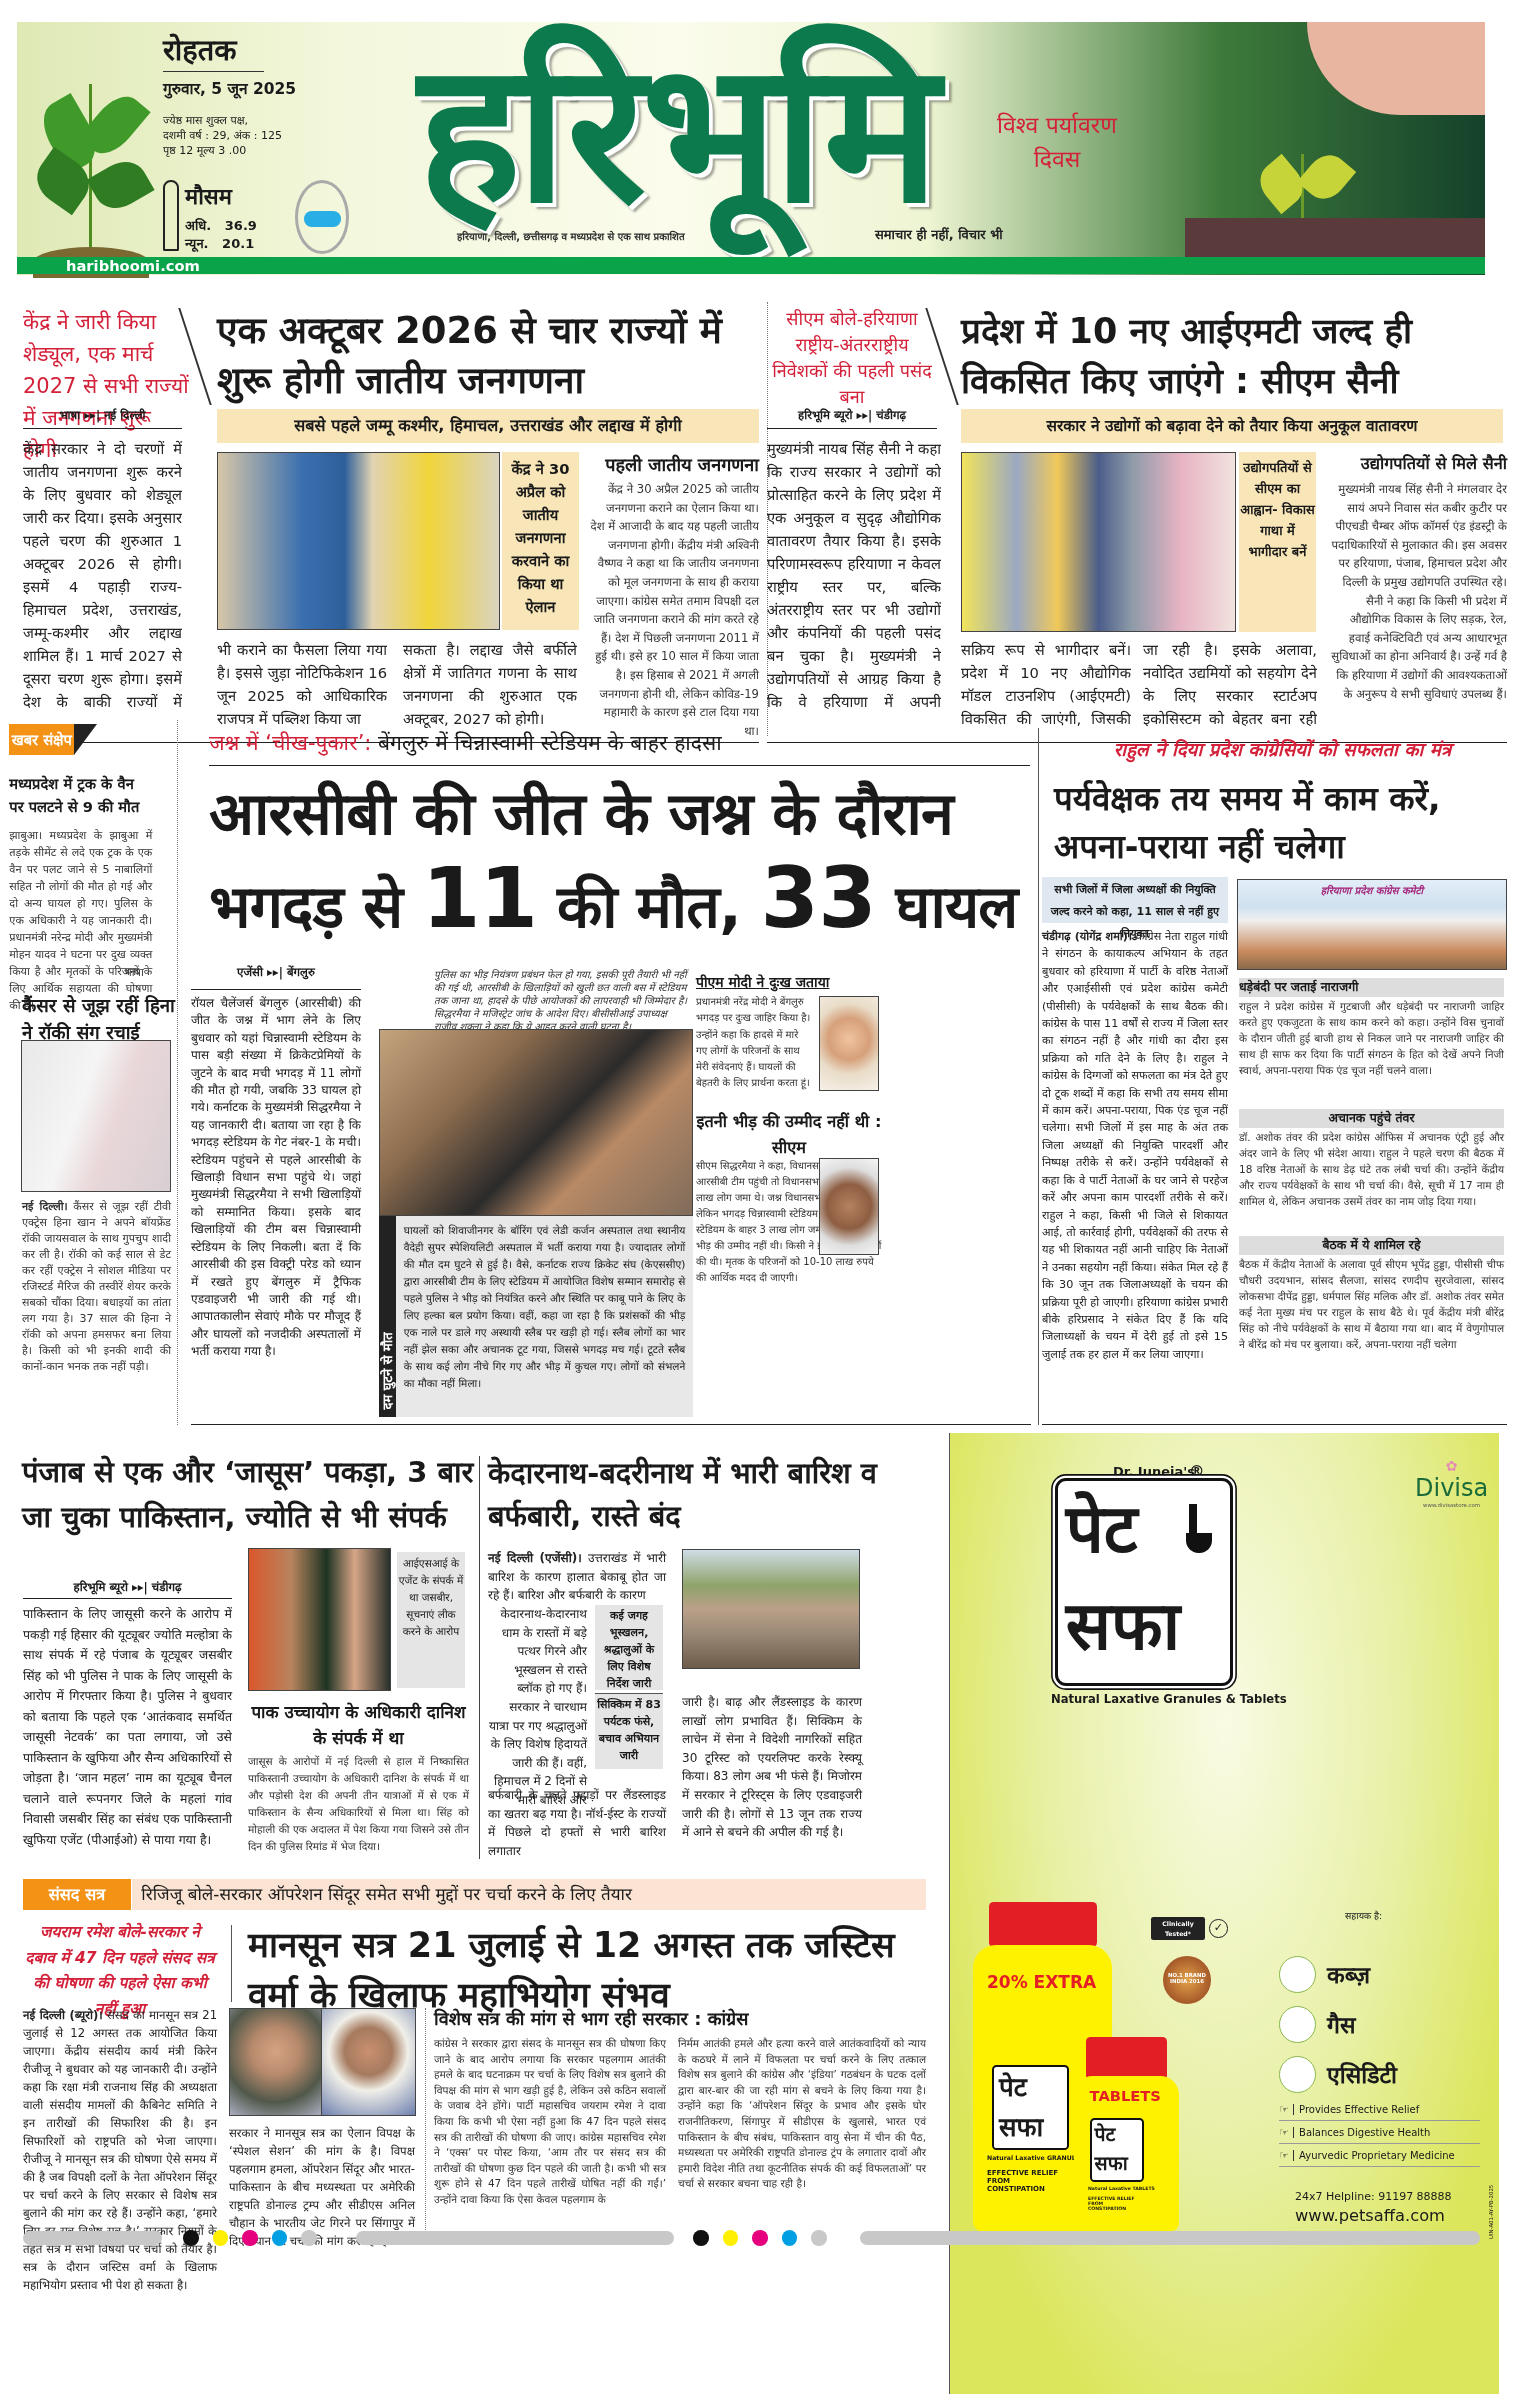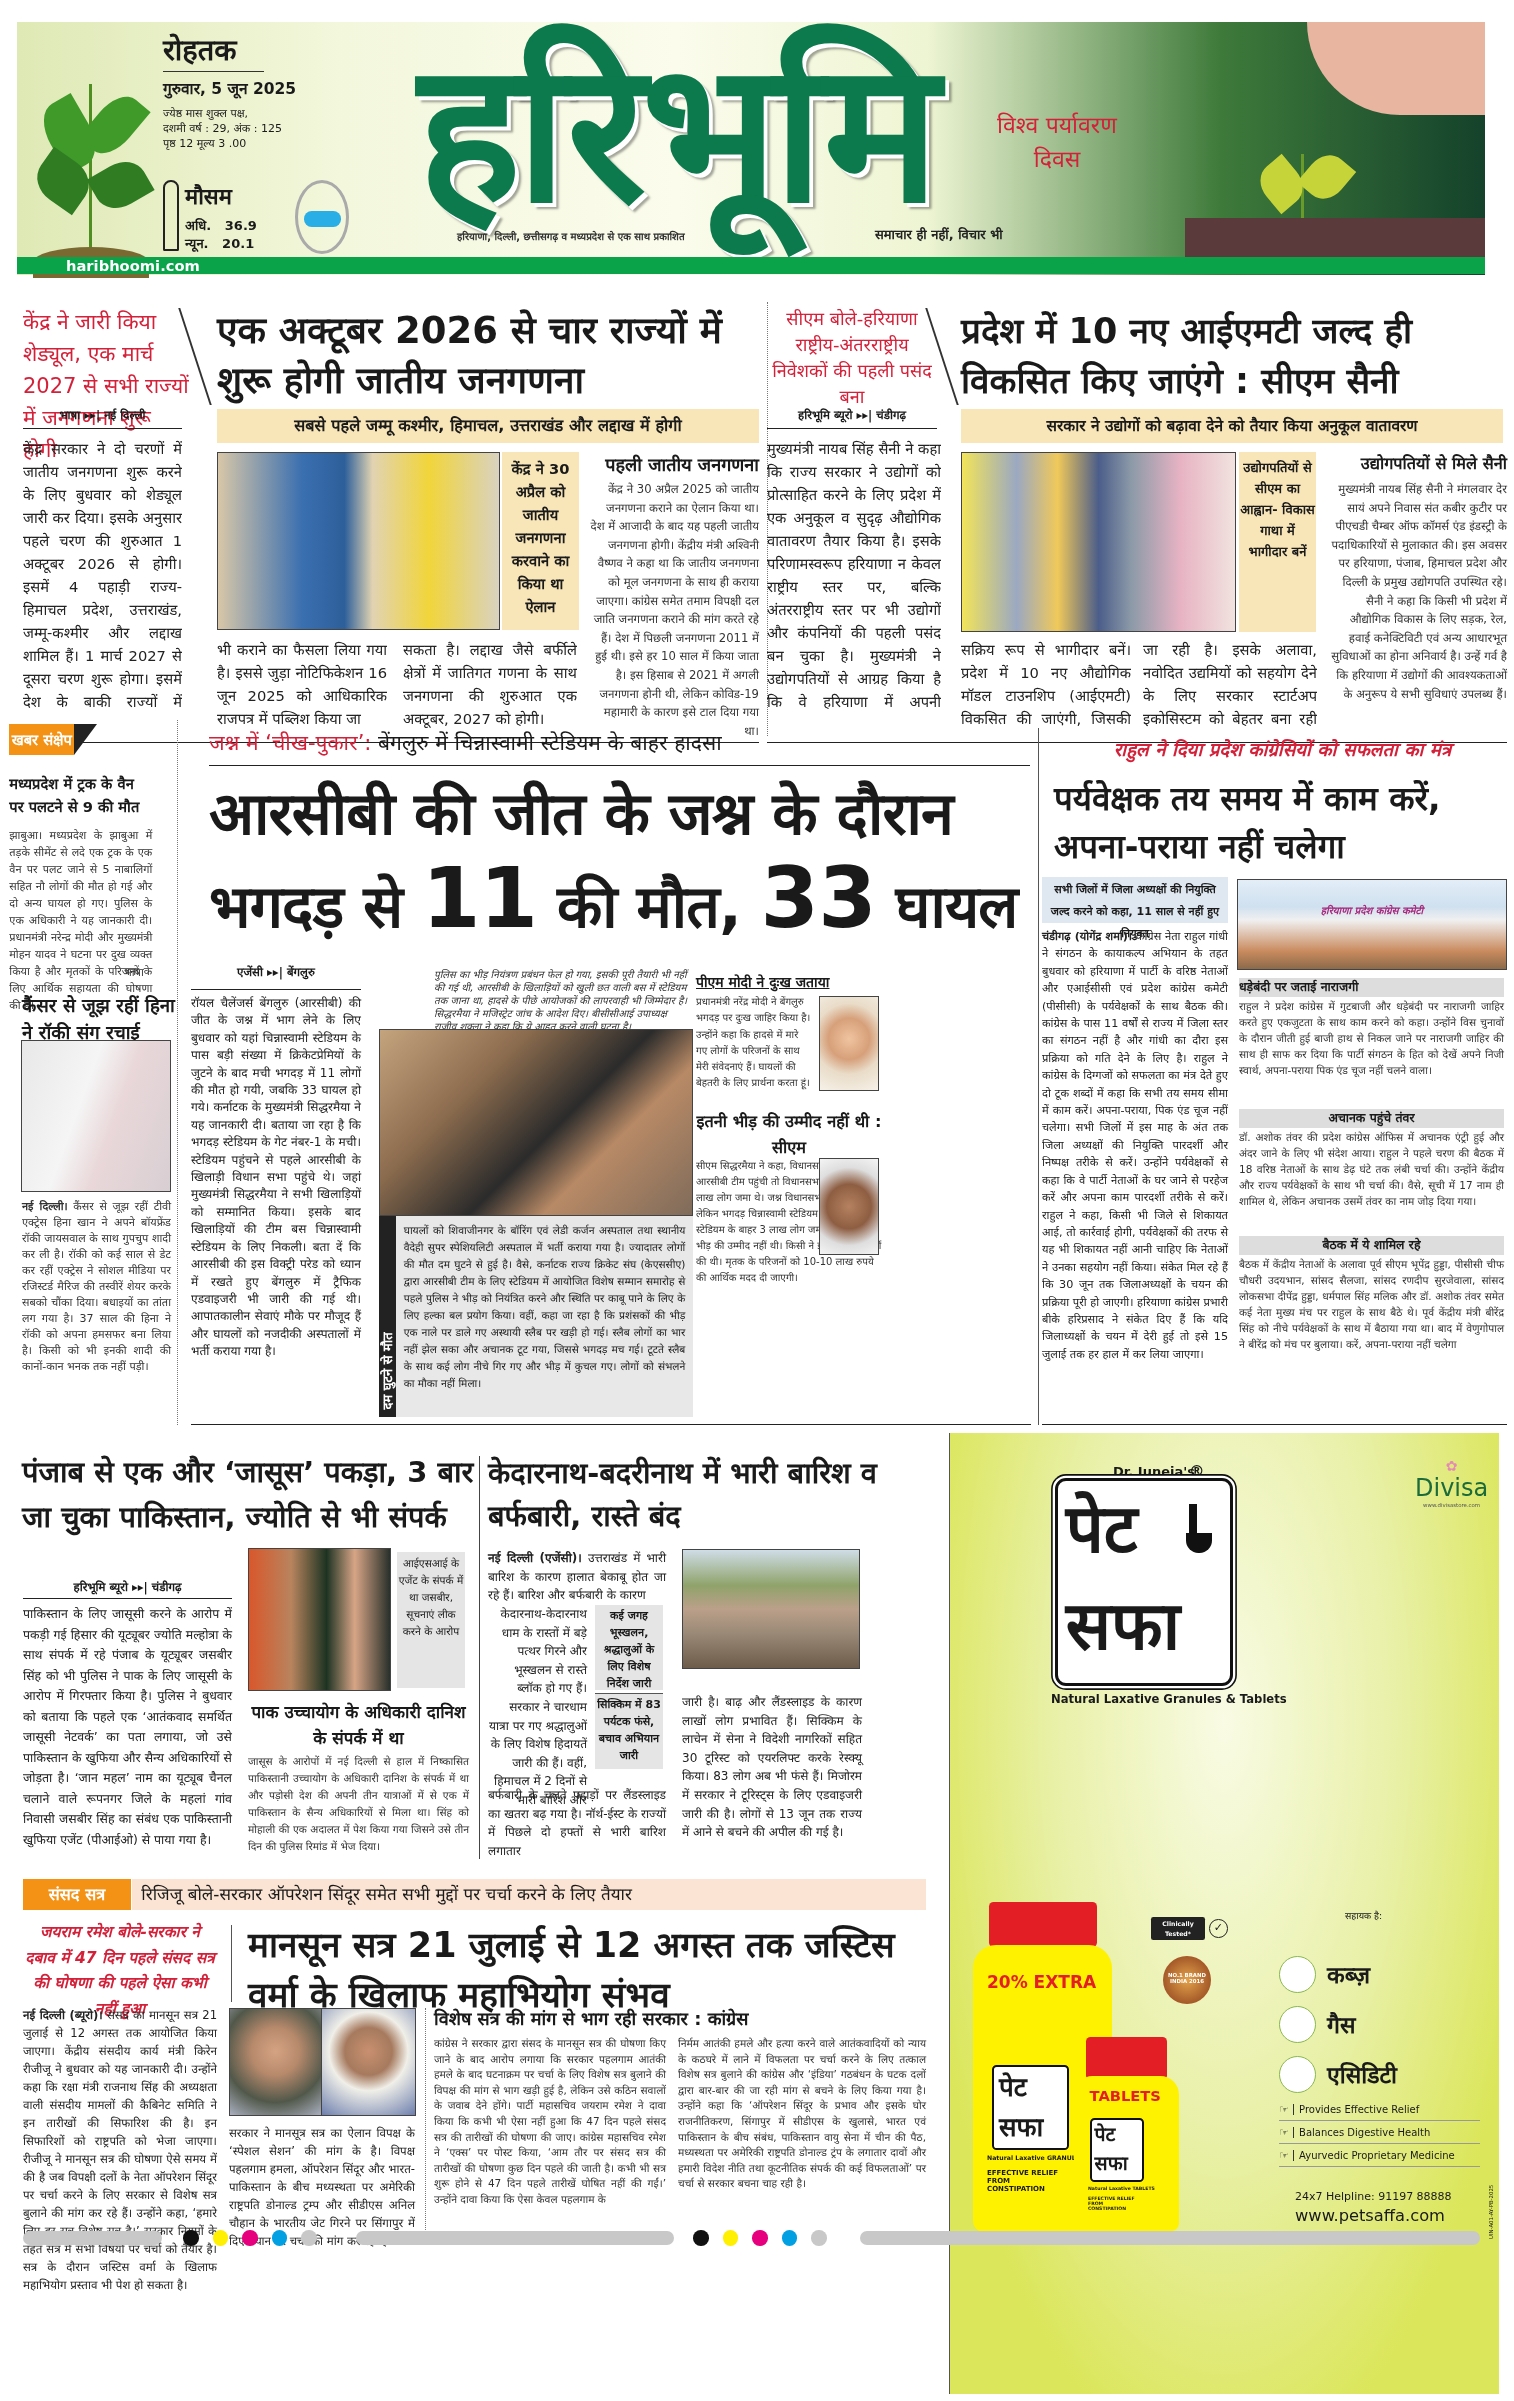--- a/index.html
+++ b/index.html
@@ -27,21 +27,21 @@
     <div class="plant" style="left:15.5px;top:46px;width:43px;height:70px;transform:rotate(-30deg)"></div>
     <div class="plant" style="left:62px;top:39px;width:39px;height:66px;transform:rotate(40deg)"></div>
     <div class="plant" style="left:7.7px;top:101px;width:46px;height:54px;transform:rotate(-55deg);background:#2f7c22"></div>
     <div class="plant" style="left:66px;top:105px;width:43px;height:54px;transform:rotate(60deg);background:#2f7c22"></div>
     <div style="position:absolute;left:0;top:194px;width:116px;height:31px;background:#7a6a32;border-radius:50% 50% 0 0"></div>
   </div>
 </div>
 <div class="abs" style="left:163px;top:29px;width:101px">
   <div style="font-size:29px;font-weight:bold;border-bottom:1.5px solid #333;padding-bottom:3.1px">रोहतक</div>
   <div style="font-size:15.5px;font-weight:bold;margin-top:4.6px;white-space:nowrap">गुरुवार, 5 जून 2025</div>
-  <div style="font-size:11px;margin-top:6px;white-space:nowrap">ज्येष्ठ मास शुक्ल पक्ष,</div>
+  <div style="font-size:11px;margin-top:13px;white-space:nowrap">ज्येष्ठ मास शुक्ल पक्ष,</div>
   <div style="font-size:11px;white-space:nowrap">दशमी वर्ष : 29, अंक : 125</div>
   <div style="font-size:11px;white-space:nowrap">पृष्ठ 12  मूल्य 3 .00</div>
 </div>
 <div class="abs" style="left:163px;top:180px">
   <div style="position:absolute;left:0;top:0;width:15.5px;height:71px;border:2.3px solid #222;border-radius:7.7px 7.7px 1.5px 1.5px"></div>
   <div style="position:absolute;left:22px;top:0;font-size:22px;font-weight:bold;white-space:nowrap">मौसम</div>
   <div style="position:absolute;left:22px;top:36px;font-size:13px;font-weight:bold;white-space:nowrap"><span>अधि.</span>&nbsp;&nbsp;&nbsp;<span>36.9</span></div>
   <div style="position:absolute;left:22px;top:54px;font-size:13px;font-weight:bold;white-space:nowrap"><span>न्यून.</span>&nbsp;&nbsp;&nbsp;<span>20.1</span></div>
   <div style="position:absolute;left:132px;top:0;width:54px;height:74px;border:3.1px solid #aaa;border-radius:50%">
       <div style="margin:28px 0 0 6.2px;width:37px;height:15.5px;background:#29aee6;border-radius:7.7px"></div>
@@ -122,21 +122,21 @@
 <div class="abs ts" style="left:696px;top:1158px;width:186px;font-size:10px;line-height:16px;text-align:left">सीएम सिद्धरमैया ने कहा, विधानसभा में जब आरसीबी टीम पहुंची तो विधानसभा के बाहर एक लाख लोग जमा थे। जश्न विधानसभा में हो रहा था, लेकिन भगदड़ चिन्नास्वामी स्टेडियम के बाहर हुई। स्टेडियम के बाहर 3 लाख लोग जमा थे। हमें इतनी भीड़ की उम्मीद नहीं थी। किसी ने इसकी उम्मीद नहीं की थी। मृतक के परिजनों को 10-10 लाख रुपये की आर्थिक मदद दी जाएगी।</div>
 <div class="abs photo" style="left:819px;top:1158px;width:60px;height:97px;background:radial-gradient(circle at 50% 50%,#b58160 0%,#8e5e42 40%,#dedede 70%,#f5f5f5 100%)"></div>
 <div class="abs hr" style="left:191px;top:1424px;width:840px;height:0.8px"></div>
 <div class="abs" style="left:1038px;top:728px;width:0.8px;height:697px;background:#555"></div>
 
 <div class="abs red" style="left:1054px;top:736px;width:457px;font-size:18.6px;font-style:italic;font-weight:bold;text-align:center;white-space:nowrap">राहुल ने दिया प्रदेश कांग्रेसियों को सफलता का मंत्र</div>
 <div class="abs" style="left:1054px;top:775px;width:457px;font-size:33px;line-height:48px;font-weight:bold">पर्यवेक्षक तय समय में काम करें, अपना-पराया नहीं चलेगा</div>
 <div class="abs" style="left:1042px;top:877px;width:186px;height:46px;background:#dfe8f1;font-size:11px;line-height:22px;text-align:center;font-weight:bold;padding:1.5px 3.1px">सभी जिलों में जिला अध्यक्षों की नियुक्ति जल्द करने को कहा, 11 साल से नहीं हुए नियुक्त</div>
 <div class="abs t" style="left:1042px;top:928px;width:186px;font-size:11.2px;line-height:17.4px"><b>चंडीगढ़ (योगेंद्र शर्मा)।</b><span> कांग्रेस नेता राहुल गांधी ने संगठन के कायाकल्प अभियान के तहत बुधवार को हरियाणा में पार्टी के वरिष्ठ नेताओं और एआईसीसी एवं प्रदेश कांग्रेस कमेटी (पीसीसी) के पर्यवेक्षकों के साथ बैठक की। कांग्रेस के पास 11 वर्षों से राज्य में जिला स्तर का संगठन नहीं है और गांधी का दौरा इस प्रक्रिया को गति देने के लिए है। राहुल ने कांग्रेस के दिग्गजों को सफलता का मंत्र देते हुए दो टूक शब्दों में कहा कि सभी तय समय सीमा में काम करें। अपना-पराया, पिक एंड चूज नहीं चलेगा। सभी जिलों में इस माह के अंत तक जिला अध्यक्षों की नियुक्ति पारदर्शी और निष्पक्ष तरीके से करें। उन्होंने पर्यवेक्षकों से कहा कि वे पार्टी नेताओं के घर जाने से परहेज करें और अपना काम पारदर्शी तरीके से करें। राहुल ने कहा, किसी भी जिले से शिकायत आई, तो कार्रवाई होगी, पर्यवेक्षकों की तरफ से यह भी शिकायत नहीं आनी चाहिए कि नेताओं ने उनका सहयोग नहीं किया। संकेत मिल रहे हैं कि 30 जून तक जिलाअध्यक्षों के चयन की प्रक्रिया पूरी हो जाएगी। हरियाणा कांग्रेस प्रभारी बीके हरिप्रसाद ने संकेत दिए हैं कि यदि जिलाध्यक्षों के चयन में देरी हुई तो इसे 15 जुलाई तक हर हाल में कर लिया जाएगा।</span></div>
 <div class="abs photo" style="left:1237px;top:879px;width:270px;height:91px;background:linear-gradient(180deg,#e3eef8 0%,#cfe0ef 30%,#f0f0f0 45%,#c98b5e 80%,#8b6a4a 100%)">
-    <div style="text-align:center;margin-top:23px;font-size:10px;color:#a52a7e;font-weight:bold;font-style:italic">हरियाणा प्रदेश कांग्रेस कमेटी</div>
+    <div style="text-align:center;margin-top:3px;font-size:10px;color:#a52a7e;font-weight:bold;font-style:italic">हरियाणा प्रदेश कांग्रेस कमेटी</div>
   </div>
 <div class="abs" style="left:1239px;top:978px;width:265px;background:#ddd;font-size:12.4px;font-weight:bold;text-align:left;line-height:18.6px">धड़ेबंदी पर जताई नाराजगी</div>
 <div class="abs ts" style="left:1239px;top:998px;width:265px;font-size:10.5px;line-height:16px">राहुल ने प्रदेश कांग्रेस में गुटबाजी और धड़ेबंदी पर नाराजगी जाहिर करते हुए एकजुटता के साथ काम करने को कहा। उन्होंने विस चुनावों के दौरान जीती हुई बाजी हाथ से निकल जाने पर नाराजगी जाहिर की साथ ही साफ कर दिया कि पार्टी संगठन के हित को देखें अपने निजी स्वार्थ, अपना-पराया पिक एंड चूज नहीं चलने वाला।</div>
 <div class="abs" style="left:1239px;top:1109px;width:265px;background:#ddd;font-size:12.4px;font-weight:bold;text-align:center;line-height:18.6px">अचानक पहुंचे तंवर</div>
 <div class="abs ts" style="left:1239px;top:1129px;width:265px;font-size:10.5px;line-height:16px">डॉ. अशोक तंवर की प्रदेश कांग्रेस ऑफिस में अचानक एंट्री हुई और अंदर जाने के लिए भी संदेश आया। राहुल ने पहले चरण की बैठक में 18 वरिष्ठ नेताओं के साथ डेढ़ घंटे तक लंबी चर्चा की। उन्होंने केंद्रीय और राज्य पर्यवेक्षकों के साथ भी चर्चा की। वैसे, सूची में 17 नाम ही शामिल थे, लेकिन अचानक उसमें तंवर का नाम जोड़ दिया गया।</div>
 <div class="abs" style="left:1239px;top:1236px;width:265px;background:#ddd;font-size:12.4px;font-weight:bold;text-align:center;line-height:18.6px">बैठक में ये शामिल रहे</div>
 <div class="abs ts" style="left:1239px;top:1256px;width:265px;font-size:10.5px;line-height:16px">बैठक में केंद्रीय नेताओं के अलावा पूर्व सीएम भूपेंद्र हुड्डा, पीसीसी चीफ चौधरी उदयभान, सांसद सैलजा, सांसद रणदीप सुरजेवाला, सांसद लोकसभा दीपेंद्र हुड्डा, धर्मपाल सिंह मलिक और डॉ. अशोक तंवर समेत कई नेता मुख्य मंच पर राहुल के साथ बैठे थे। पूर्व केंद्रीय मंत्री बीरेंद्र सिंह को नीचे पर्यवेक्षकों के साथ में बैठाया गया था। बाद में वेणुगोपाल ने बीरेंद्र को मंच पर बुलाया। करें, अपना-पराया नहीं चलेगा</div>
 <div class="abs hr" style="left:1042px;top:1424px;width:465px;height:0.8px"></div>
 
 <div class="abs" style="left:22px;top:1450px;width:457px;font-size:29px;line-height:45px;font-weight:bold">पंजाब से एक और ‘जासूस’ पकड़ा, 3 बार जा चुका पाकिस्तान, ज्योति से भी संपर्क</div>

